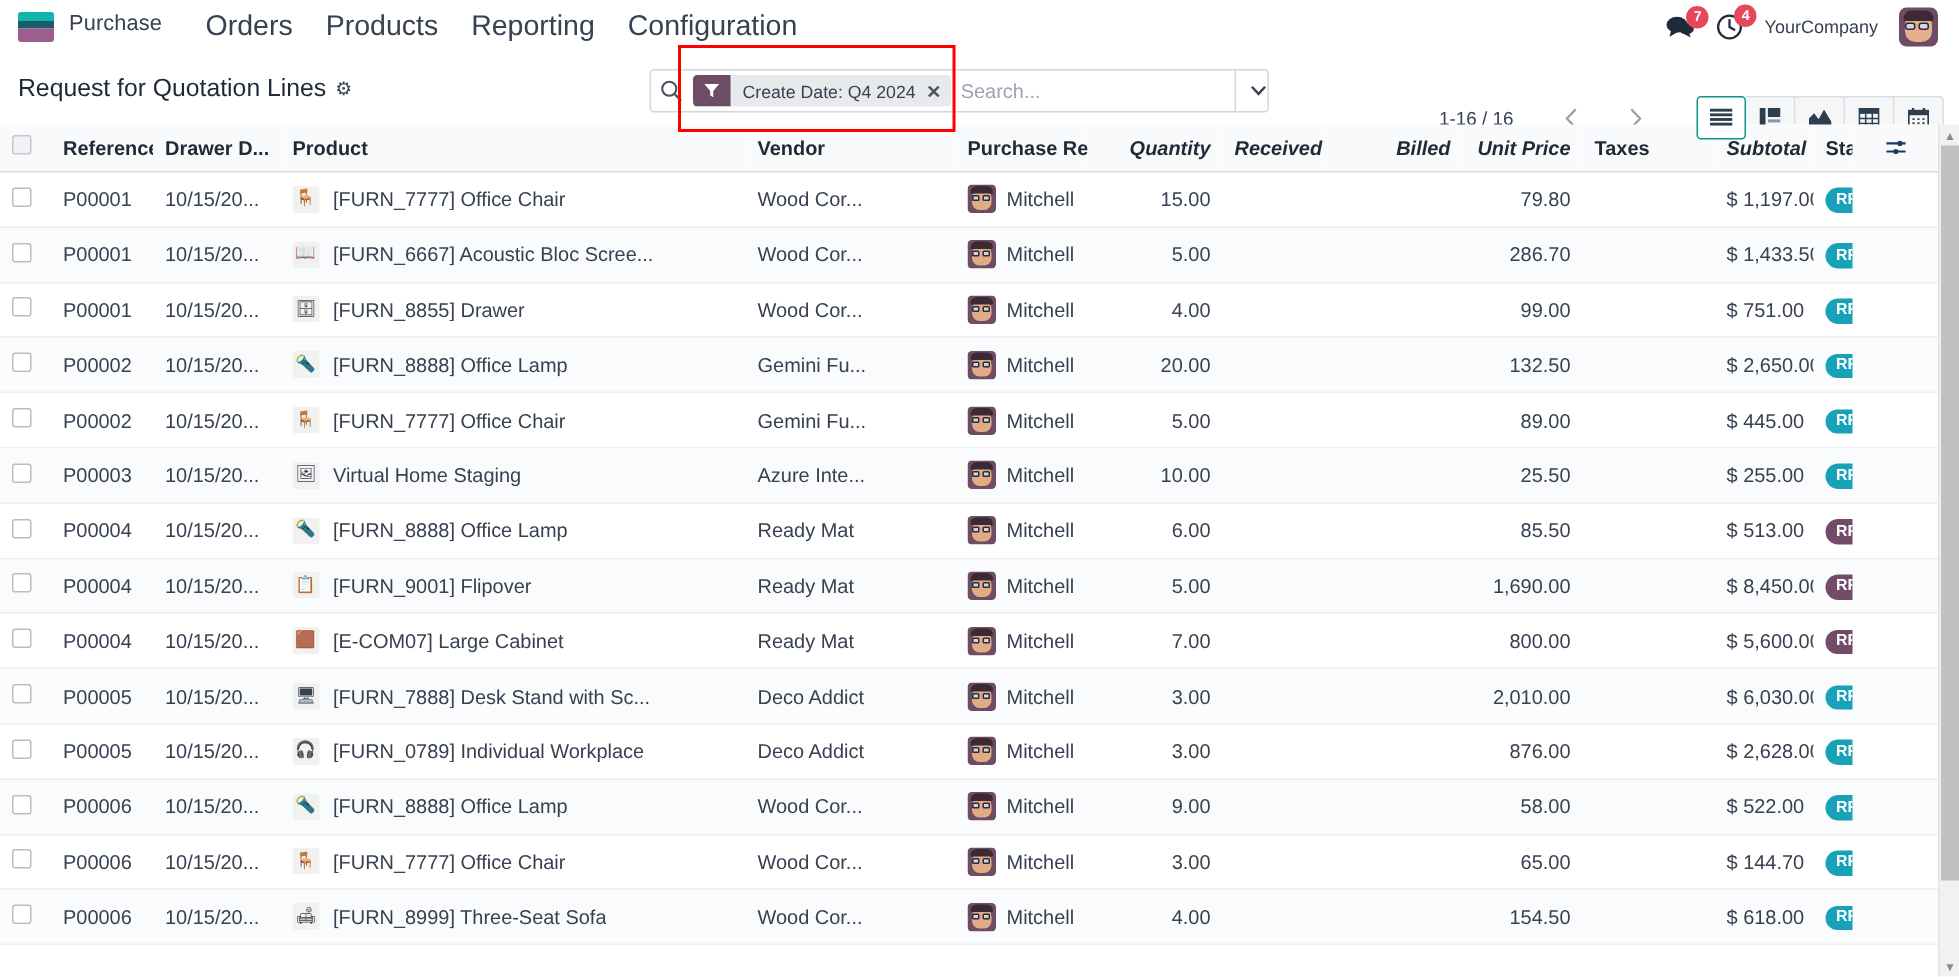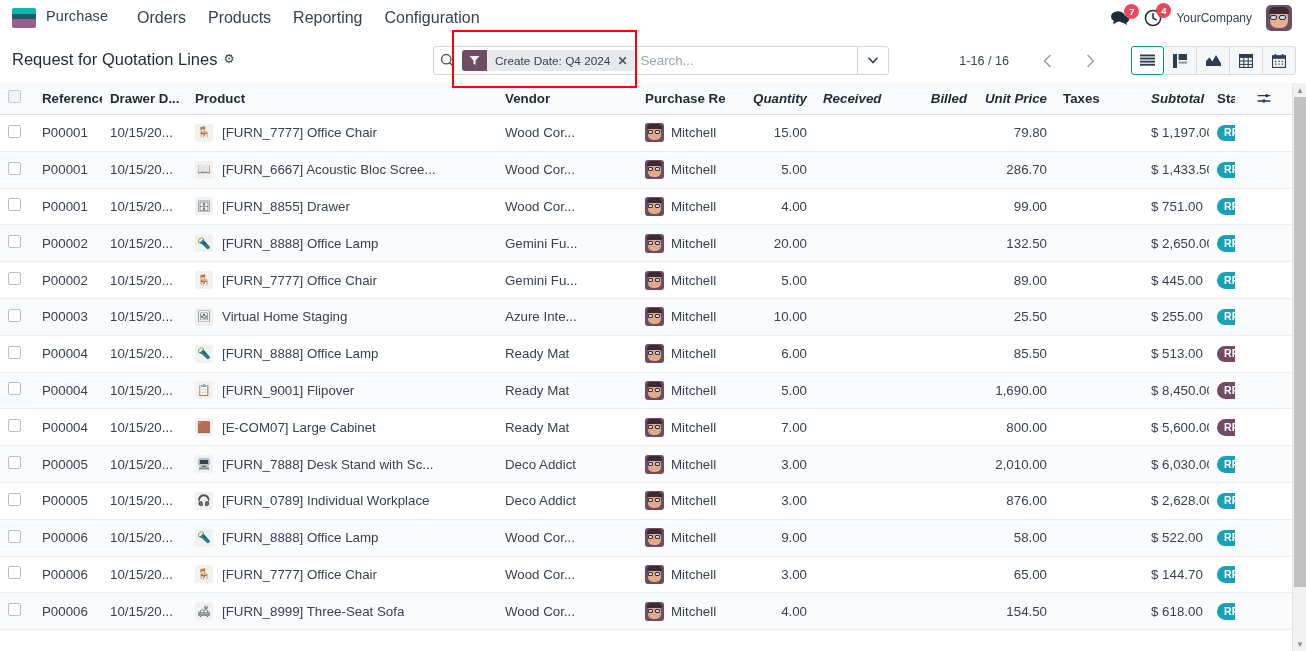--- a/index.html
+++ b/index.html
@@ -34,21 +34,21 @@
   .brand-icon i { display:block; width: 100%; }
   .bi-1 { height: 6px; background: #11b5ae; }
   .bi-2 { height: 5px; background: #1a5b6e; }
   .bi-3 { height: 9px; background: #9c5f8d; }
   .brand-name {
     font-size: 14.5px; color: #374151; font-weight: 400;
     letter-spacing: .1px; padding-left: 2px;
   }
   .nav-items { display: flex; align-items: center; margin-left: 14px; gap: 0; }
   .nav-item {
-    font-size: 16px; color: #374151;
+    font-size: 19px; color: #374151;
     padding: 7px 11px; cursor: pointer; border-radius: 3px; white-space: nowrap;
   }
   .nav-right { margin-left: auto; display: flex; align-items: center; gap: 14px; padding-right: 6px; }
   .nav-icon-btn { position: relative; cursor: pointer; display: flex; align-items: center; }
   .badge-count {
     position: absolute; top: -6px; right: -9px;
     background: #e6485b; color: #fff;
     font-size: 9.5px; font-weight: 700;
     min-width: 15px; height: 15px; line-height: 15px;
     border-radius: 8px; text-align: center; padding: 0 3px;
@@ -83,21 +83,21 @@
   }
   .breadcrumb {
     display: flex; align-items: center; gap: 6px;
     font-size: 16.5px; color: #1f2937; font-weight: 400;
   }
   .gear-icon { font-size: 12.5px; color: #374151; cursor: pointer; line-height: 1; }
 
   
   .searchview {
     position: absolute; left: 433px; top: 46px;
-    width: 456px; height: 29px;
+    width: 413px; height: 29px;
     border: 1px solid #d3d6db; border-radius: 3px;
     background: #fff;
     display: flex; align-items: center;
   }
   .search-mag {
     width: 26px; display: flex; align-items: center; justify-content: center;
     color: #6b7280; flex: none;
   }
   .facet {
     display: flex; align-items: center; height: 21px;
@@ -134,21 +134,21 @@
   .annotation-box {
     position: absolute;
     left: 452px; top: 30px; width: 185px; height: 58px;
     border: 2.5px solid #ff0000;
     pointer-events: none;
     z-index: 50;
   }
 
   
   .cp-right {
-    position: absolute; right: 10px; top: 46px;
+    position: absolute; right: 10px; top: 64px;
     display: flex; align-items: center; gap: 14px; text-align: center;
   }
   .pager-text { font-size: 12.6px; color: #374151; padding-right: 10px; white-space: nowrap; }
   .pager-btn {
     width: 29px; height: 28px; background: #fff;
     border: 1px solid transparent;
     display: flex; align-items: center; justify-content: center;
     color: #9aa1ab; cursor: pointer;
   }
   .view-switcher { display: flex; margin-left: 12px; }

